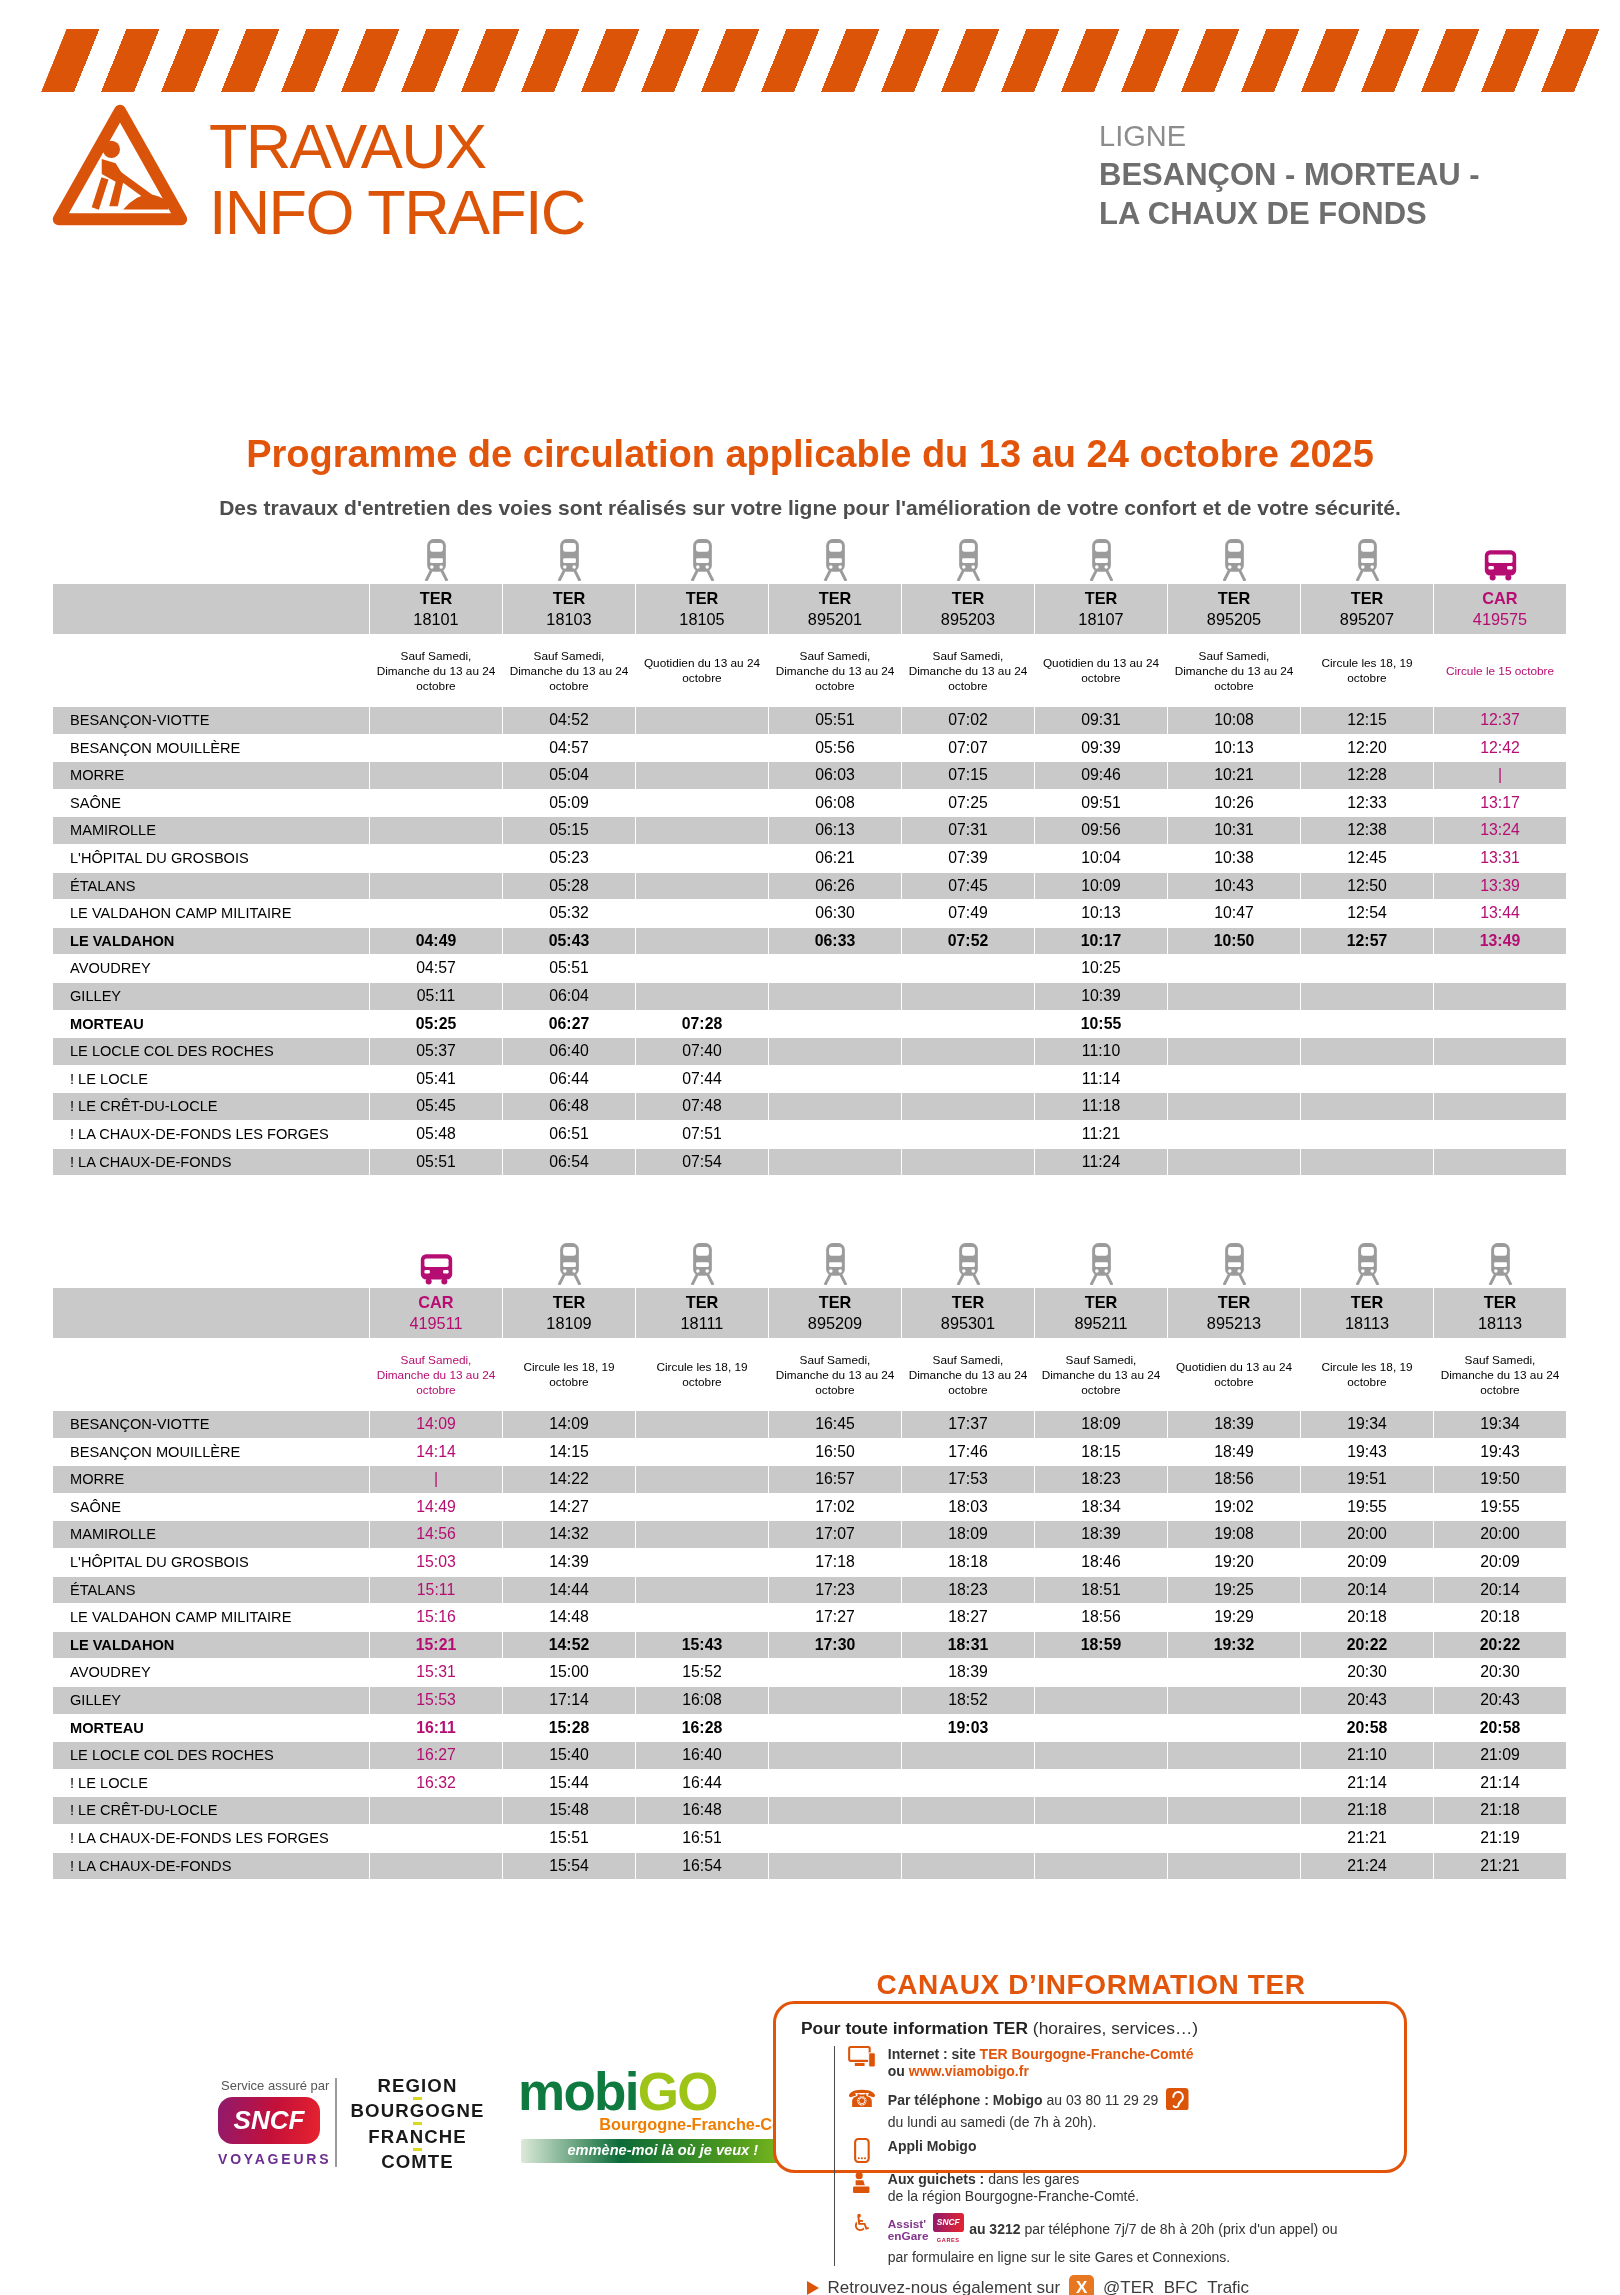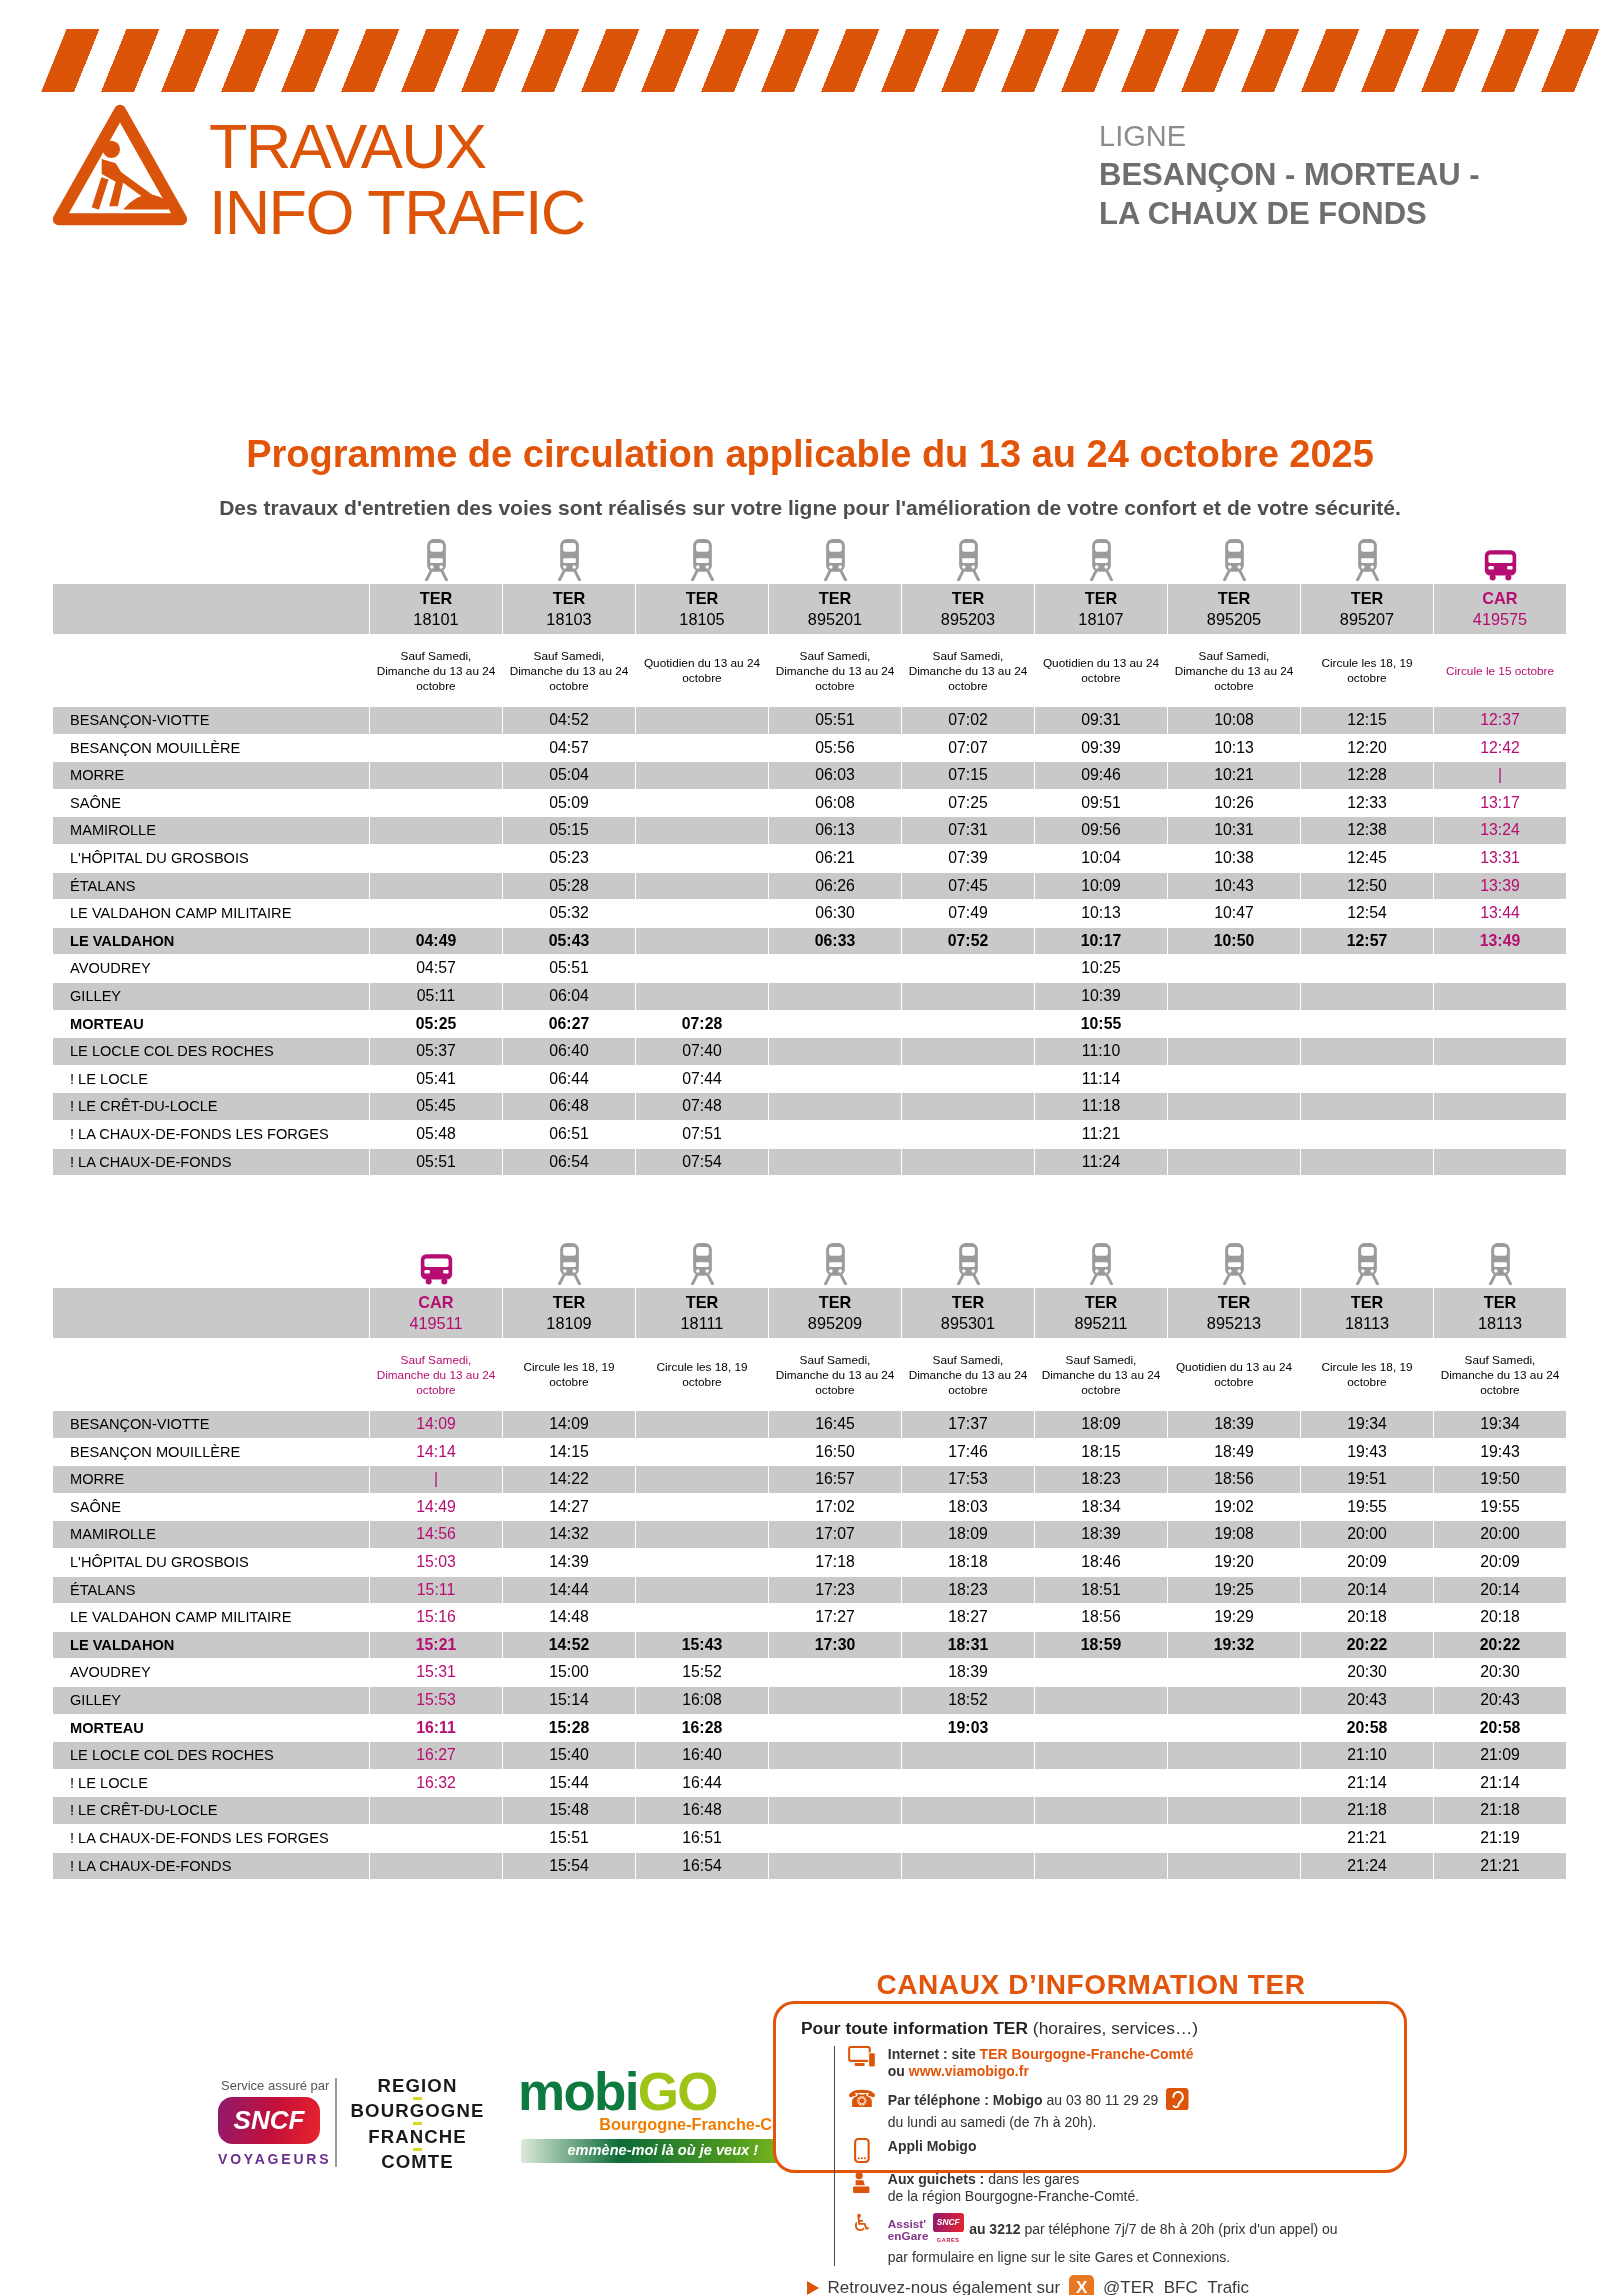--- a/index.html
+++ b/index.html
@@ -755,21 +755,21 @@
         <div class="cell time-cell"></div>
         <div class="cell time-cell">18:39</div>
         <div class="cell time-cell"></div>
         <div class="cell time-cell"></div>
         <div class="cell time-cell">20:30</div>
         <div class="cell time-cell">20:30</div>
       </div>
       <div class="tt-row body-row gray">
         <div class="cell station-cell">GILLEY</div>
         <div class="cell time-cell accent">15:53</div>
-        <div class="cell time-cell">15:14</div>
+        <div class="cell time-cell">17:14</div>
         <div class="cell time-cell">16:08</div>
         <div class="cell time-cell"></div>
         <div class="cell time-cell">18:52</div>
         <div class="cell time-cell"></div>
         <div class="cell time-cell"></div>
         <div class="cell time-cell">20:43</div>
         <div class="cell time-cell">20:43</div>
       </div>
       <div class="tt-row body-row white bold">
         <div class="cell station-cell">MORTEAU</div>

